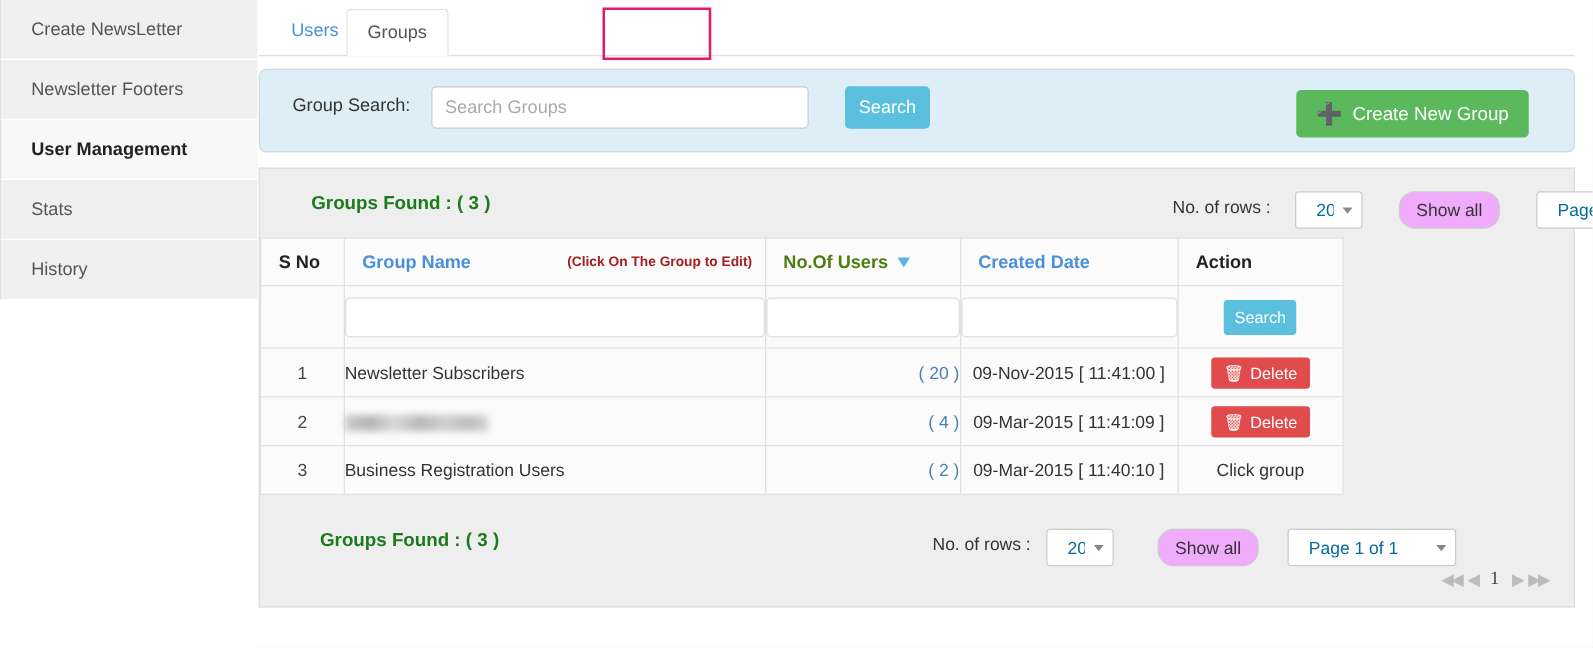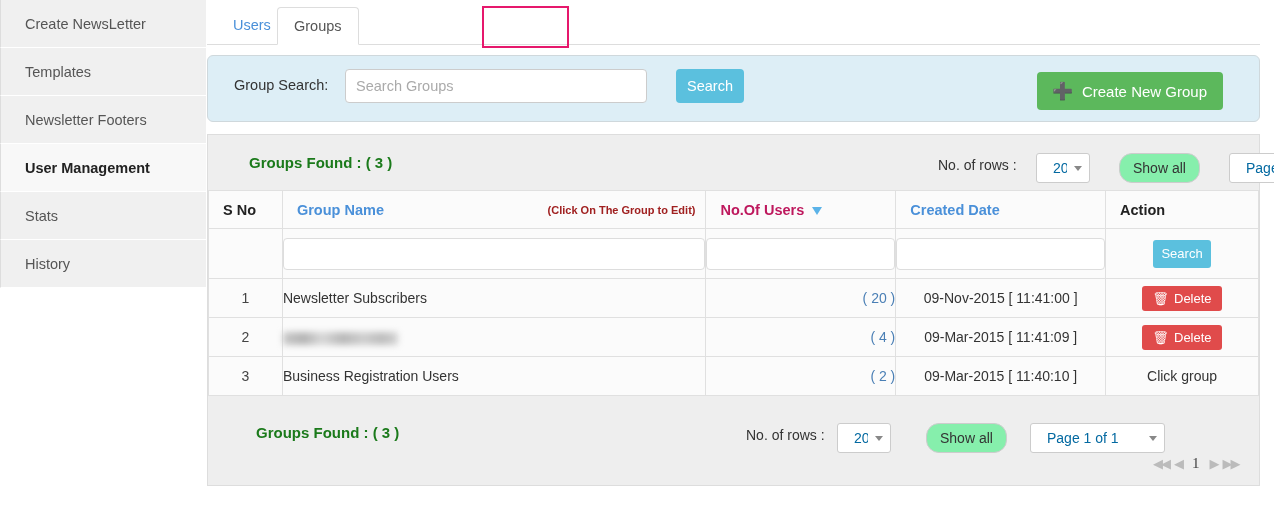--- a/index.html
+++ b/index.html
@@ -167,21 +167,21 @@
     width: 0; height: 0;
     border-left: 4px solid transparent;
     border-right: 4px solid transparent;
     border-top: 5px solid #888888;
     pointer-events: none;
   }
   .plain-btn {
     position: absolute;
     height: 30px;
     padding: 0 13px;
-    background: #86efac;
+    background: #f0abfc;
     border: 1px solid #cccccc;
     border-radius: 13px;
     font-family: "Liberation Sans", sans-serif;
     font-size: 14px;
     color: #333;
     cursor: pointer;
   }
   .pager {
     position: absolute;
     display: flex; align-items: center; gap: 5px;
@@ -194,41 +194,41 @@
     color: #444444;
     font-size: 15px;
     padding: 0 5px;
     font-family: "Liberation Serif", serif;
   }
 
   
   table#grid {
     position: absolute;
     left: 0; top: 55px;
-    width: 1051px;
+    width: 867px;
     border-collapse: collapse;
     background: #ffffff;
     padding-left: 12px;
   }
   #grid th, #grid td {
     border: 1px solid #e0e0e0;
     padding: 0;
     vertical-align: middle;
   }
   #grid thead th {
     height: 38px;
     background: #fbfbfb;
     text-align: left;
     font-size: 14.5px;
     font-weight: bold;
     padding: 0 14px;
   }
   th.col-sno  { width: 74px;  color: #222222; }
   th.col-name { width: 424px; color: #4a90d9; position: relative; }
-  th.col-users{ width: 190px; color: #be185d; }
+  th.col-users{ width: 190px; color: #4d7c0f; }
   th.col-date { width: 210px; color: #4a90d9; }
   th.col-act  { width: 153px; color: #222222; }
   .hint {
     position: absolute;
     right: 10px; top: 50%;
     transform: translateY(-50%);
     color: #a02020;
     font-size: 11px;
     font-weight: bold;
   }
@@ -297,21 +297,20 @@
   }
   #found-bottom { left: 48px; top: 21px; }
 </style>
 </head>
 <body>
 
 <div id="root">
 
   <nav id="sidebar">
       <div class="side-item"><span>Create NewsLetter</span></div>
-      <div class="side-item"><span>Templates</span></div>
       <div class="side-item"><span>Newsletter Footers</span></div>
       <div class="side-item active"><span>User Management</span></div>
       <div class="side-item"><span>Stats</span></div>
       <div class="side-item"><span>History</span></div>
     </nav>
 
   <div id="tabs">
     <div class="tab inactive">Users</div>
     <div class="tab active">Groups</div>
     <div id="tab-highlight"></div>

